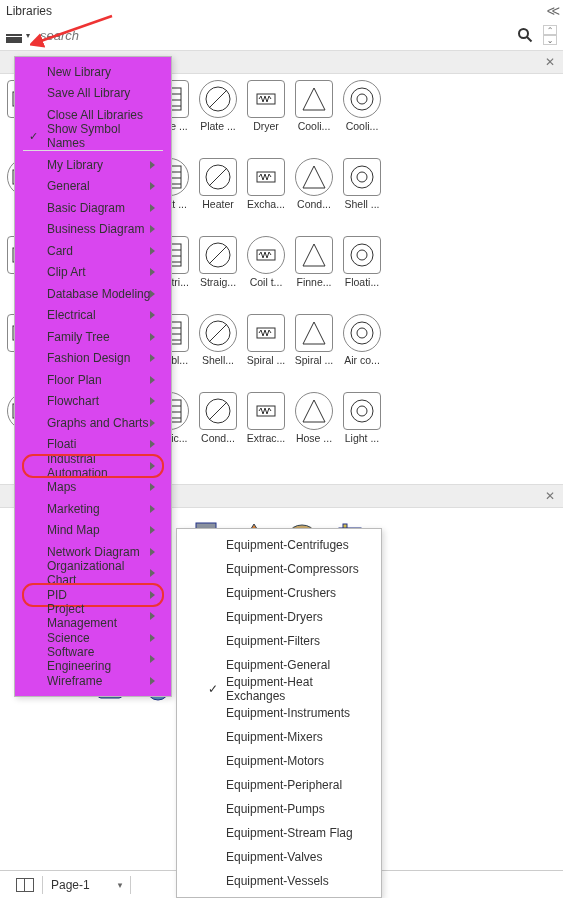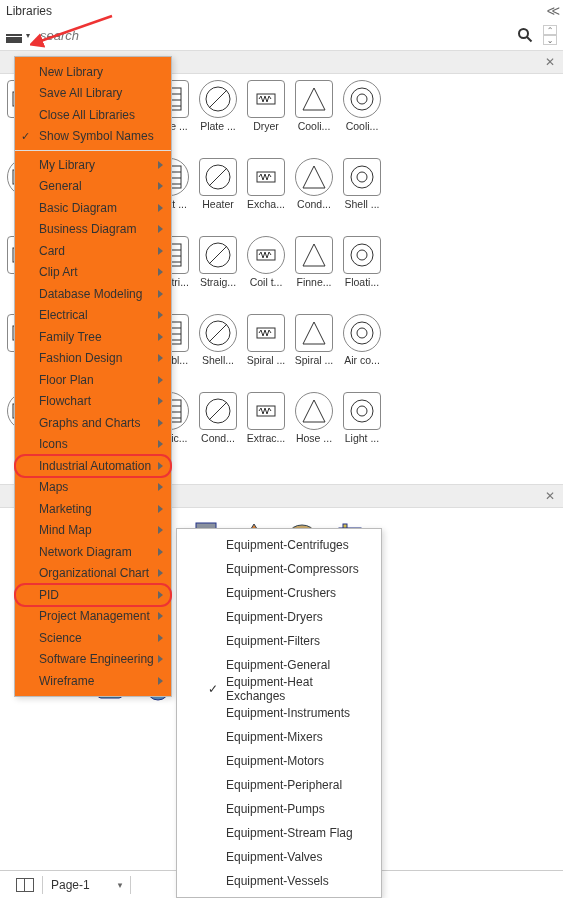--- a/index.html
+++ b/index.html
@@ -28,21 +28,21 @@
   .cell .sym { width: 38px; height: 38px; border:1px solid #888; border-radius:4px; margin-bottom:2px; display:flex; align-items:center; justify-content:center; background:#fff; }
   .cell .sym.round { border-radius:50%; }
   .cell .sym.noborder { border:none; }
   .cell .sym svg { width:30px; height:30px; }
   .cell .lbl { font-size: 10.5px; text-align:center; white-space:nowrap; overflow:hidden; text-overflow:ellipsis; width:46px; }
 
   .color-cell .sym { border:none; }
   .color-cell svg rect, .color-cell svg circle { stroke:#238; }
 
   
-  .menu { position:absolute; top:56px; left:14px; width:158px; background:#f97316; border:1px solid #bbb; box-shadow: 2px 2px 6px rgba(0,0,0,.15); z-index:10; padding:4px 0; }
+  .menu { position:absolute; top:56px; left:14px; width:158px; background:#d946ef; border:1px solid #bbb; box-shadow: 2px 2px 6px rgba(0,0,0,.15); z-index:10; padding:4px 8px; }
   .menu .item { height:21.5px; display:flex; align-items:center; padding: 0 10px 0 24px; font-size:12px; position:relative; cursor:default; }
   .menu .sep { height:1px; background:#ddd; margin:3px 0; }
   .menu .check::before { content:"✓"; position:absolute; left:6px; font-size:11px; }
   .menu .arrow::after { content:""; position:absolute; right:8px; top:50%; transform:translateY(-50%); border-left:5px solid #666; border-top:4px solid transparent; border-bottom:4px solid transparent; }
   .menu .highlight-red { outline: 2px solid #e33; outline-offset:-1px;border-radius:10px; }
 
   
   .submenu { position:absolute; top:528px; left:176px; width:206px; background:#fff; border:1px solid #bbb; box-shadow: 2px 2px 6px rgba(0,0,0,.15); z-index:11; padding:4px 0; }
   .submenu .sitem { height:24px; display:flex; align-items:center; padding:0 10px 0 26px; font-size:12px; position:relative; cursor:default;margin-left:23px; }
   .submenu .scheck::before { content:"✓"; position:absolute; left:8px; }
@@ -651,21 +651,21 @@
     <div class="item arrow">Business Diagram</div>
     <div class="item arrow">Card</div>
     <div class="item arrow">Clip Art</div>
     <div class="item arrow">Database Modeling</div>
     <div class="item arrow">Electrical</div>
     <div class="item arrow">Family Tree</div>
     <div class="item arrow">Fashion Design</div>
     <div class="item arrow">Floor Plan</div>
     <div class="item arrow">Flowchart</div>
     <div class="item arrow">Graphs and Charts</div>
-    <div class="item arrow">Icons</div>
+    <div class="item arrow">Floati</div>
     <div class="item arrow highlight-red">Industrial Automation</div>
     <div class="item arrow">Maps</div>
     <div class="item arrow">Marketing</div>
     <div class="item arrow">Mind Map</div>
     <div class="item arrow">Network Diagram</div>
     <div class="item arrow">Organizational Chart</div>
     <div class="item arrow highlight-red">PID</div>
     <div class="item arrow">Project Management</div>
     <div class="item arrow">Science</div>
     <div class="item arrow">Software Engineering</div>

